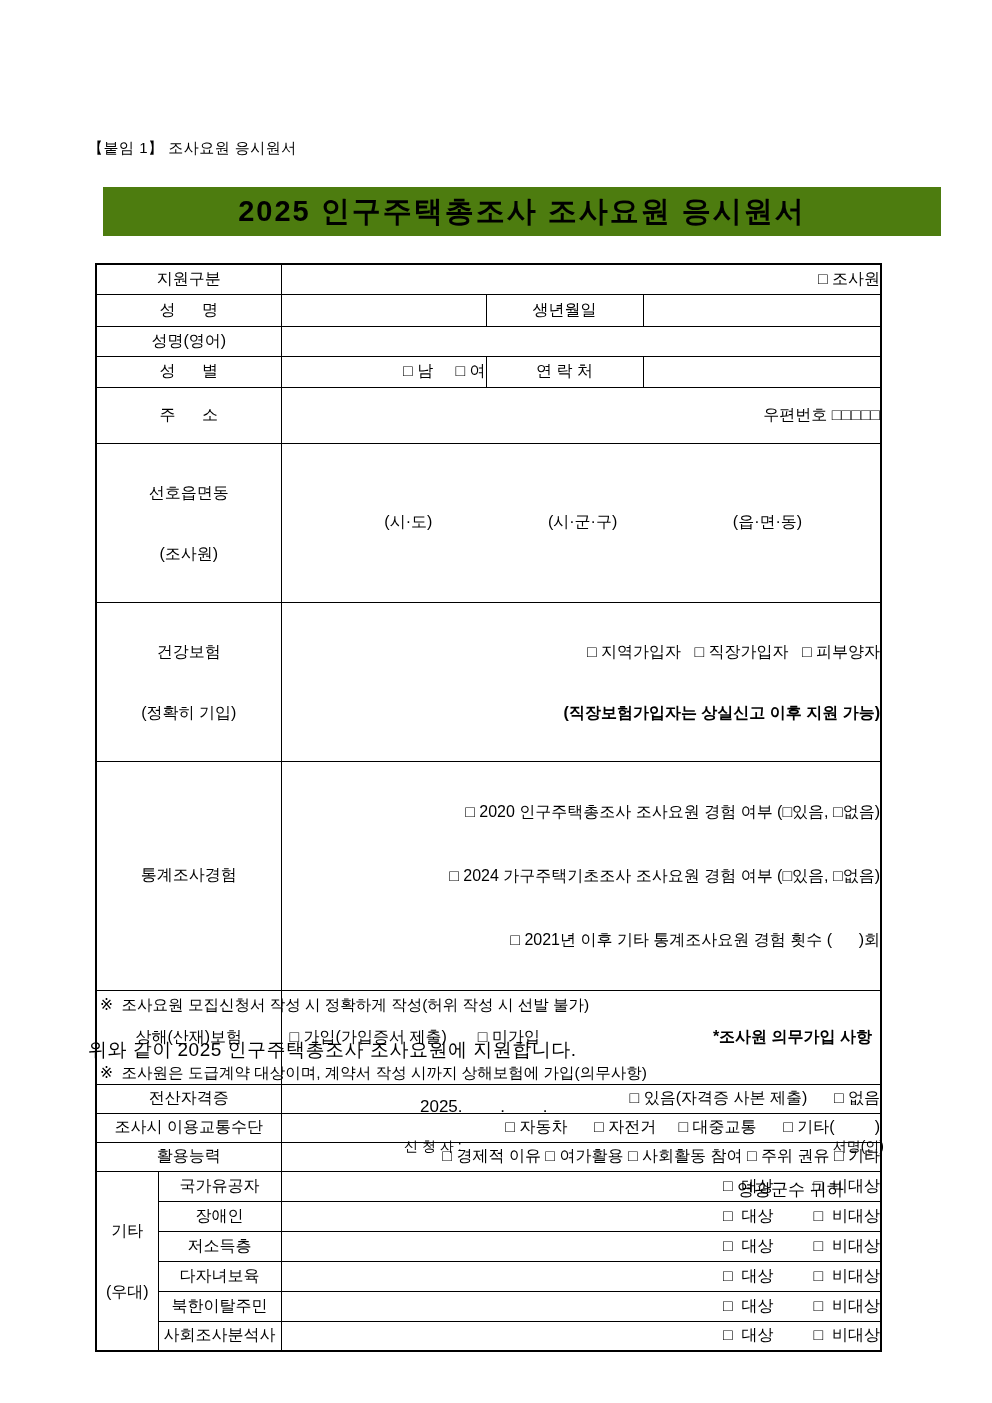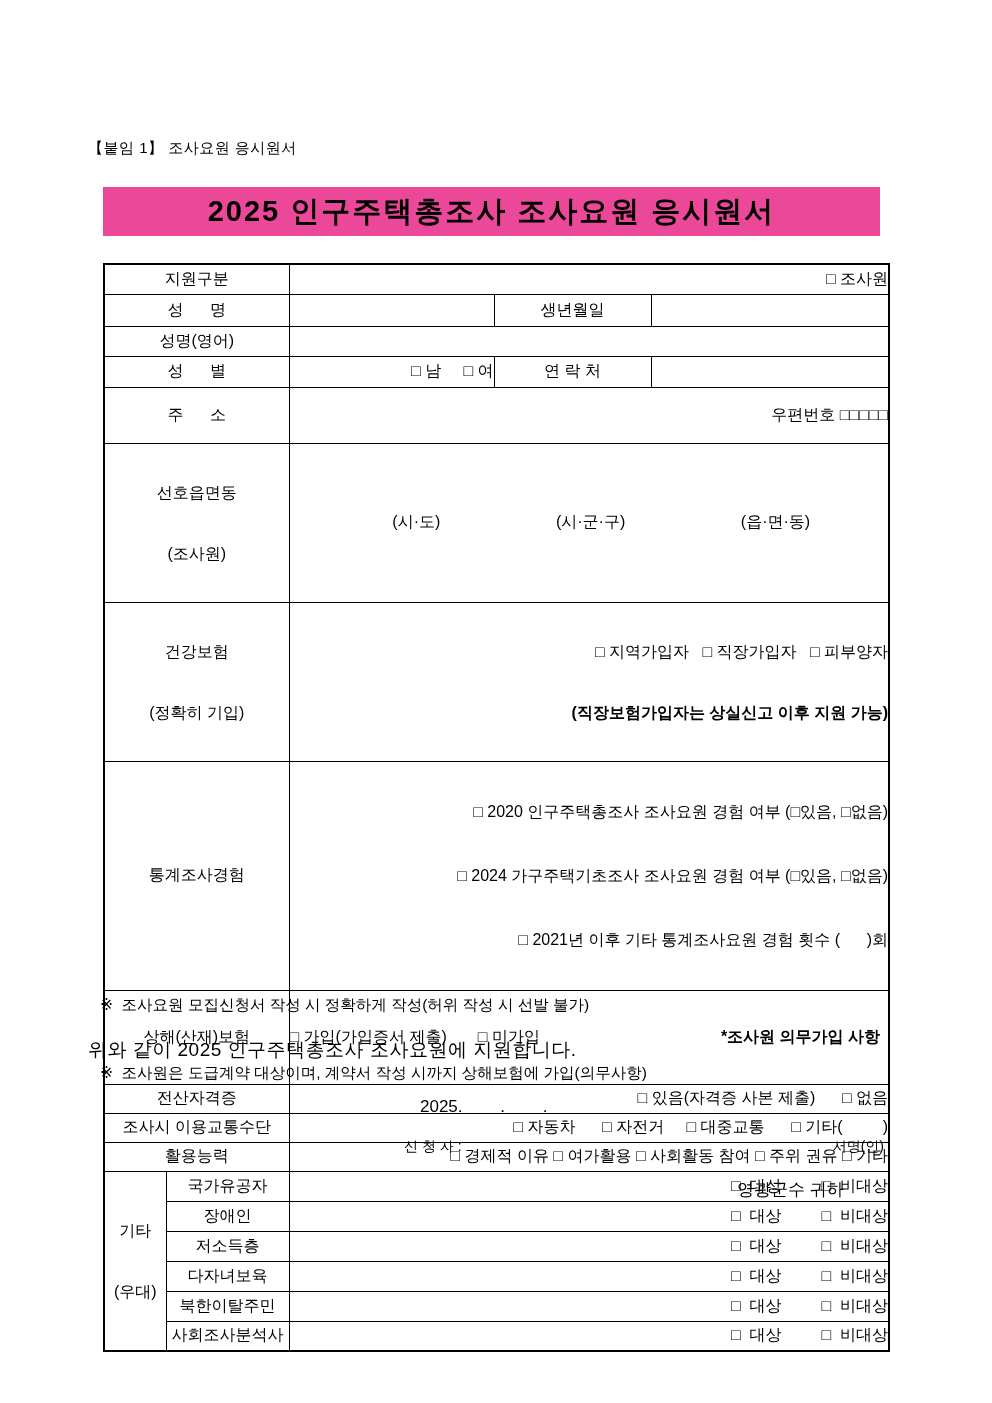--- a/index.html
+++ b/index.html
@@ -4,46 +4,46 @@
 <style>
   html,body{margin:0;padding:0;background:#ffffff;}
   body{
     width:992px;height:1403px;position:relative;
     font-family:"Liberation Sans","DejaVu Sans",sans-serif;
     color:#000;
   }
   .abs{position:absolute;}
   .attachment{left:88px;top:139px;font-size:15px;letter-spacing:.5px;}
   .title-bar{
-    left:103px;top:187px;width:777px;height:49px;
-    background:#ec4899;display:flex;align-items:center;justify-content:center;
+    left:103px;top:187px;width:838px;height:49px;
+    background:#4d7c0f;display:flex;align-items:center;justify-content:center;
   }
   .title-bar .t{font-size:29px;font-weight:bold;letter-spacing:2px;}
   table.form{
-    position:absolute;left:103px;top:263px;width:785px;
+    position:absolute;left:95px;top:263px;width:785px;
     border-collapse:collapse;table-layout:fixed;
     border:2px solid #000;
     padding-left:16px;
   }
   table.form td{
     border:1px solid #000;font-size:16px;overflow:hidden;
     padding:0;vertical-align:middle;
   }
   td.lbl{text-align:center;white-space:pre;}
   td.val{text-align:right;padding-left:9px;white-space:pre;}
   td.val .line{white-space:pre;}
   .h30{height:30px}.h32{height:32px}.h31{height:31px}
   .h56{height:56px}.h60{height:60px}.h57{height:57px}
   .h87{height:87px}.h29{height:29px}
   td.top{vertical-align:top;padding-top:5px;}
   .two-line div{line-height:25px;}
   .exp div{line-height:28px;}
   .bold{font-weight:bold;}
   .pref-cell{display:flex;justify-content:space-around;padding:0 20px 0 45px;}
-  .acc-cell{display:flex;justify-content:space-between;padding-right:8px;}
+  .acc-cell{display:flex;justify-content:space-between;padding-right:8px;margin-left:8px;}
   .notes{left:100px;top:949px;font-size:15.5px;line-height:22.5px;white-space:pre;}
   .statement{left:88px;top:1037px;font-size:19px;letter-spacing:.5px;}
   .date-line{left:420px;top:1097px;font-size:17px;white-space:pre;}
   .applicant-line{left:404px;top:1138px;width:480px;font-size:14px;display:flex;justify-content:space-between;white-space:pre;gap:9px;}
   .recipient{left:737px;top:1178px;font-size:17px;white-space:pre;}
 </style>
 </head>
 <body>
 
 <div class="abs attachment">【붙임 1】 조사요원 응시원서</div>

